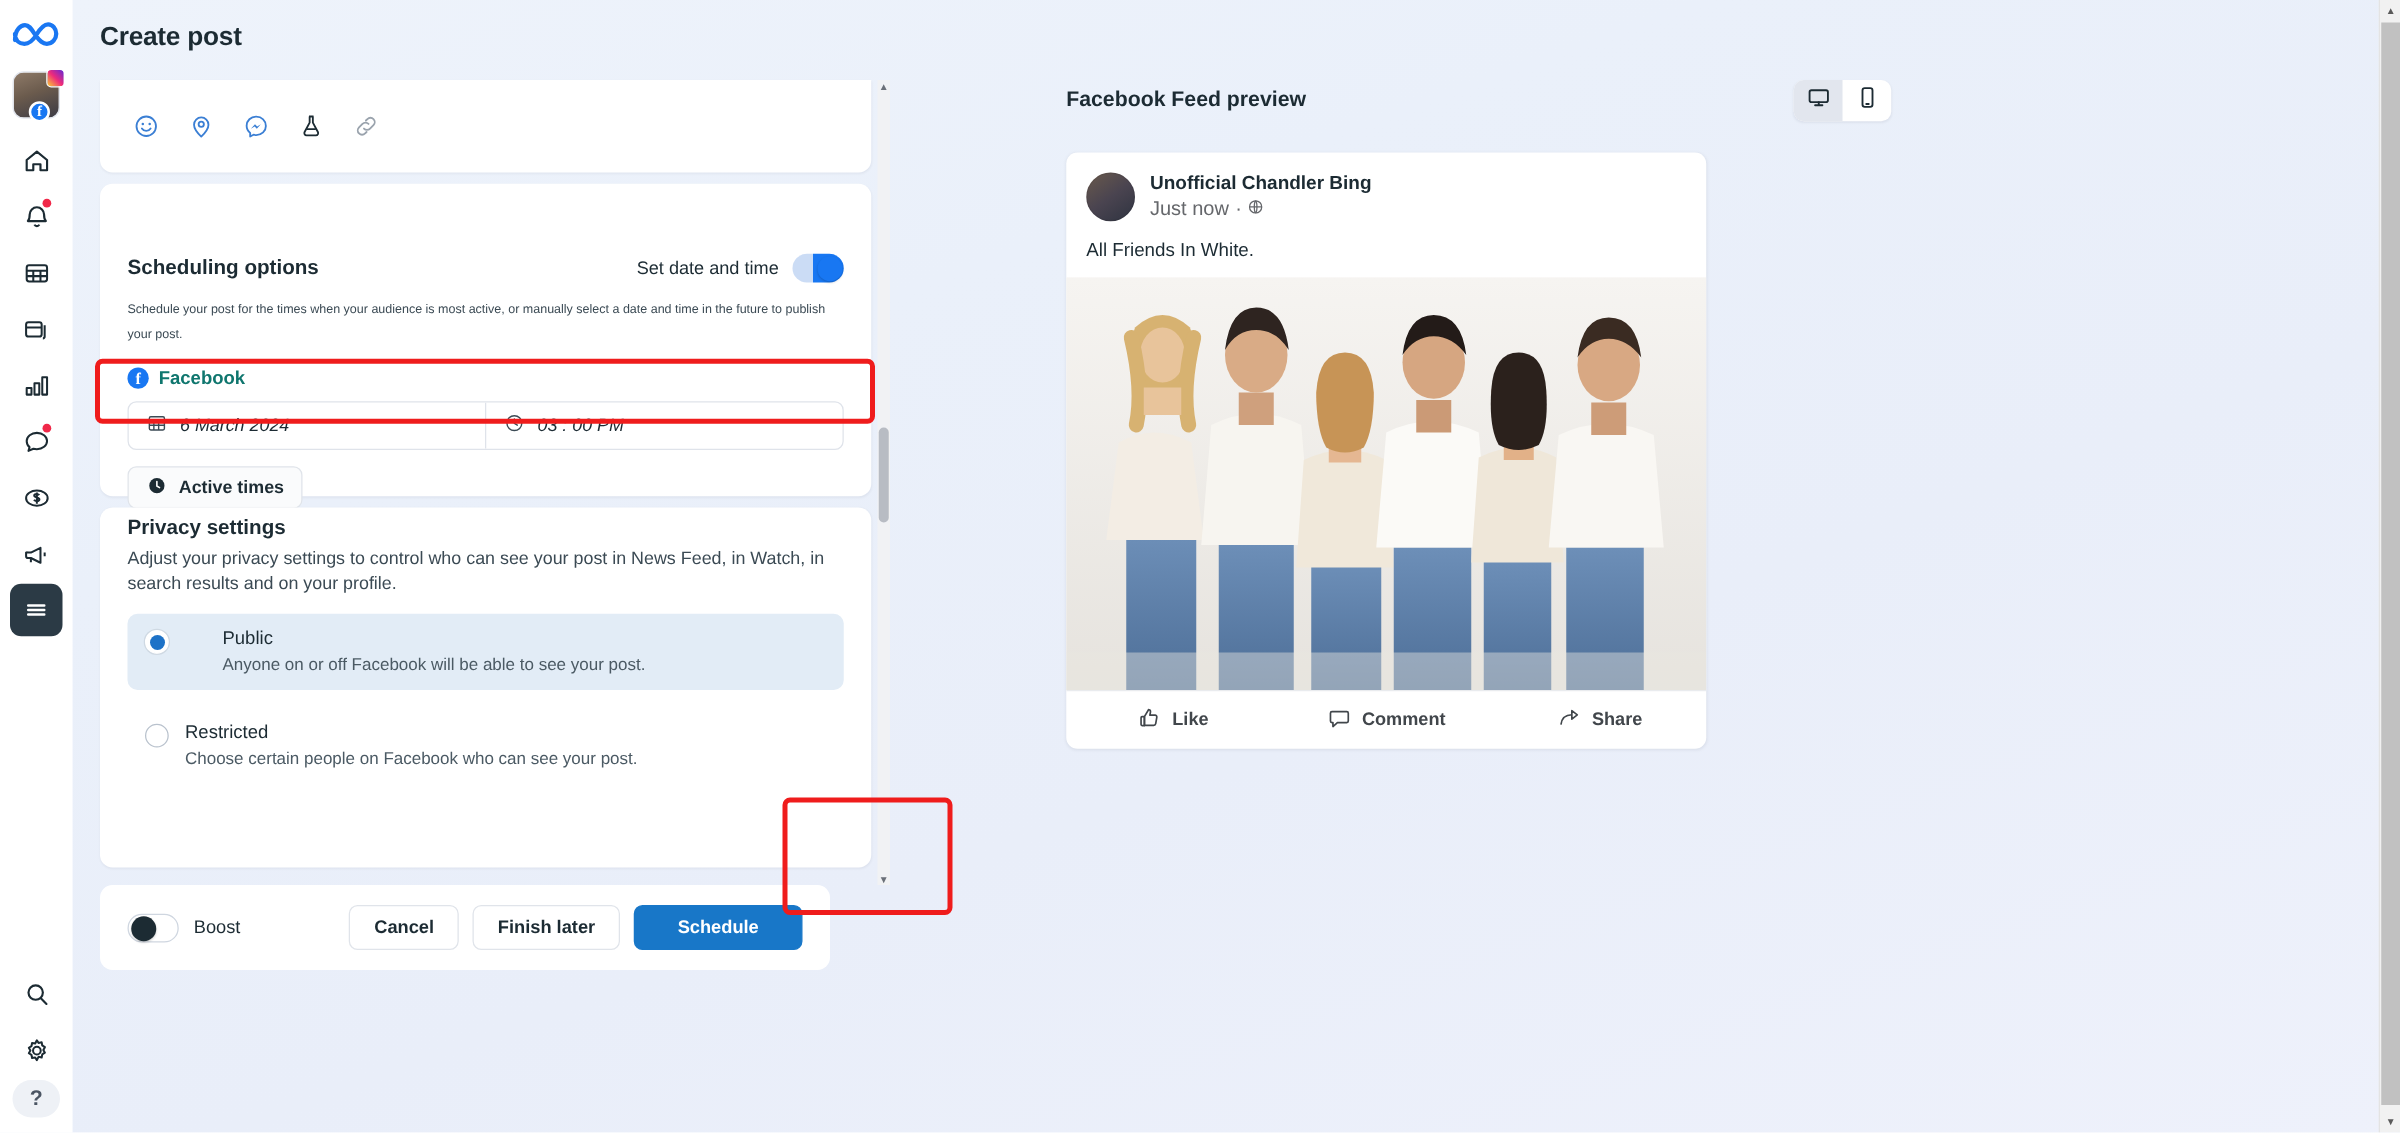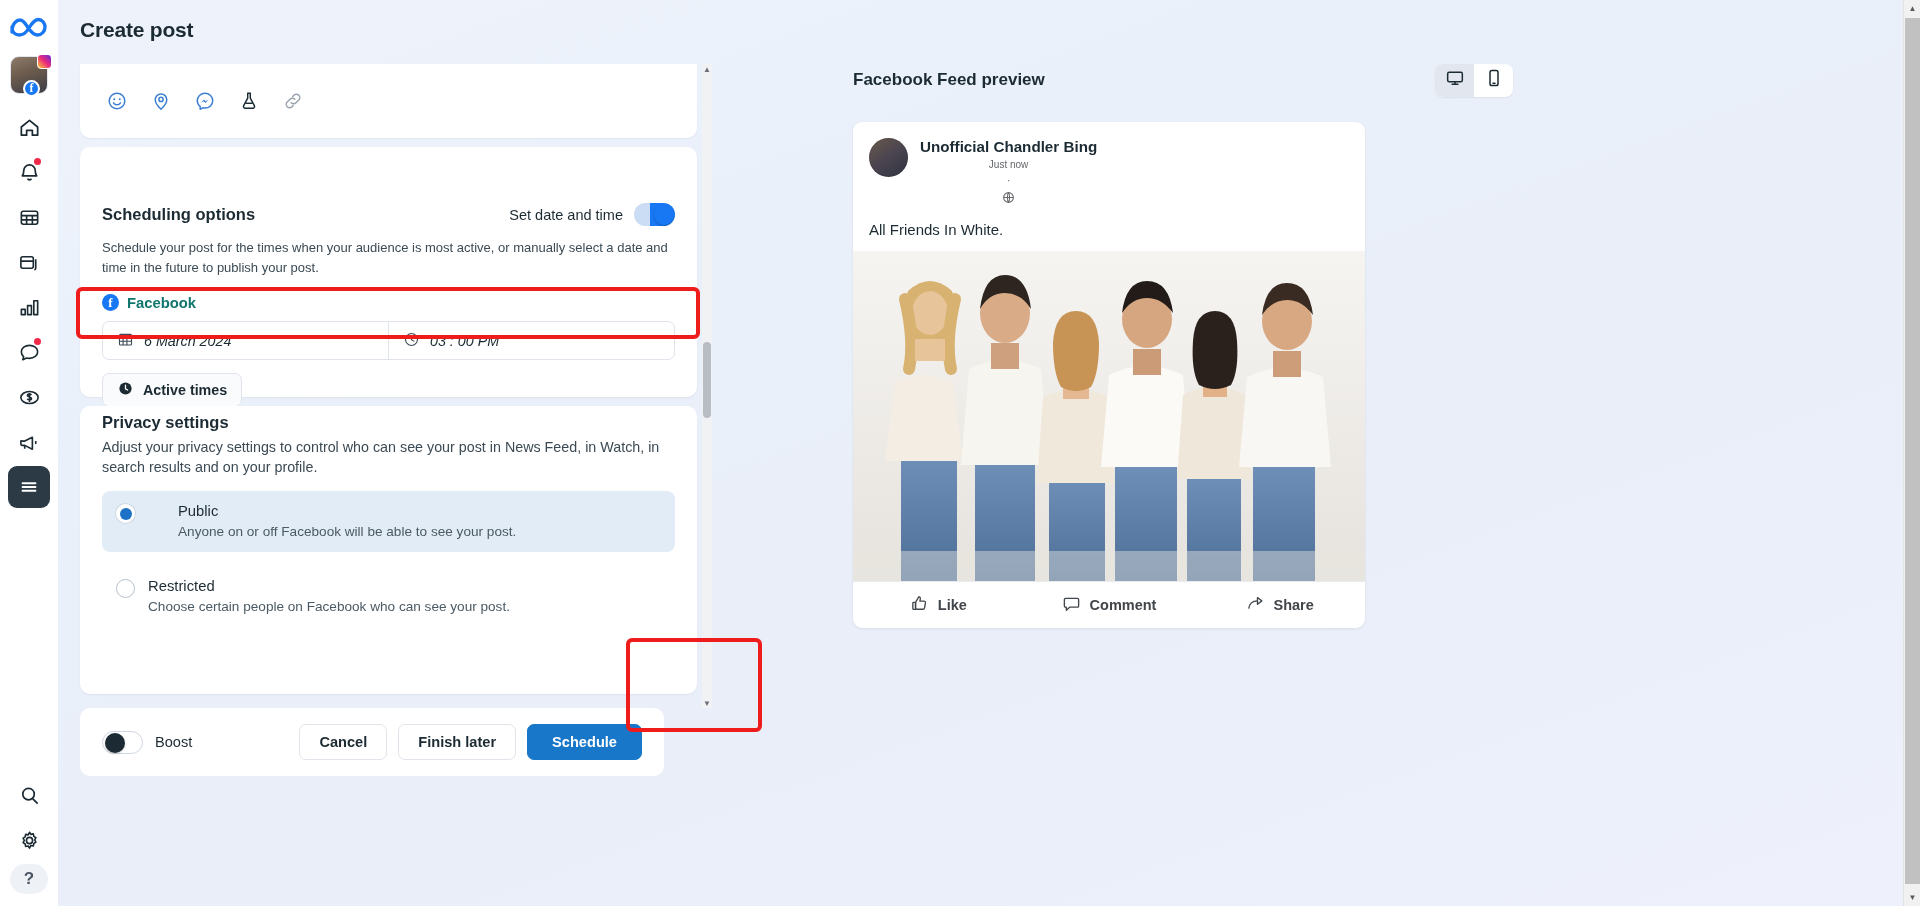--- a/index.html
+++ b/index.html
@@ -134,21 +134,21 @@
   .toggle .knob {
     position:absolute; top:1.5px; right:1.5px;
     width:20px; height:20px; border-radius:50%;
     background:#1877f2;
     box-shadow:0 1px 2px rgba(0,0,0,.2);
   }
   .toggle.off { background:#ffffff; border:1px solid #cfd6e0; }
   .toggle.off .knob { left:2px; right:auto; background:#1c2b33; top:1px; }
   .sched-desc {
     margin-top: 12px;
-    font-size: 13px; line-height: 20px; color: #3b4a54;
+    font-size: 10px; line-height: 20px; color: #3b4a54;
     max-width: 570px;
   }
   .fb-row { display:flex; align-items:center; gap:8px; margin-top: 16px; }
   .fb-mark {
     width:17px;height:17px;border-radius:50%;
     background:#1877f2; color:#fff; font-size:13px; font-weight:700;
     display:flex;align-items:center;justify-content:center;
     font-family:"Liberation Serif",serif; line-height:1;
   }
   .fb-name { font-size:14.8px; font-weight:700; color:#0f766e; }
@@ -235,21 +235,21 @@
   .boost-label { font-size:14.6px; color:#1c2b33; }
   .foot-btns { margin-left:auto; display:flex; align-items:center; gap:11px; }
   .btn {
     height:36px; padding: 0 19px;
     border-radius:7px; border:1px solid #e0e4ea;
     background:#fff; color:#1c2b33;
     font-size:14.6px; font-weight:600; cursor:pointer;
     font-family:"Liberation Sans", sans-serif;
     display:flex;align-items:center;
   }
-  .btn.primary { background:#1877c8; border-color:#1877c8; color:#fff; padding: 0 24px; }
+  .btn.primary { background:#1877c8; border-color:#1877c8; color:#fff; padding: 0 34px; }
 
   
   .annot {
     position:absolute;
     border: 4px solid #ef1c1c;
     border-radius: 6px;
     pointer-events:none;
     z-index: 40;
   }
   #annot-datetime { left: 18px; top: 287px; width: 624px; height: 52px; }
@@ -277,29 +277,29 @@
   }
   .seg-btn.active { background:#e2e6ee; }
 
   .fbcard {
     margin-top: 20px;
     width: 512px;
     background:#fff; border-radius:9px;
     box-shadow:0 1px 3px rgba(16,24,40,.08);
     overflow:hidden;
   }
-  .fbcard-head { display:flex; gap:12px; align-items:flex-start; padding: 16px 16px 0 16px; }
+  .fbcard-head { display:flex; gap:12px; align-items:flex-end; padding: 16px 16px 0 16px; }
   .fb-avatar {
     width:39px;height:39px;border-radius:50%;
     background: linear-gradient(145deg,#6a5a4c 0%,#4a4450 50%,#2e3340 100%);
     flex:0 0 39px;
     box-shadow: inset 0 0 0 1px rgba(0,0,0,.06);
   }
   .fb-acct { font-size:15.2px; font-weight:700; color:#1c2b33; line-height:18px; }
-  .fb-meta { font-size:10px; color:#65676b; margin-top:3px; display:flex; align-items:center; gap:5px;flex-direction:column; }
+  .fb-meta { font-size:16px; color:#65676b; margin-top:3px; display:flex; align-items:center; gap:5px; }
   .fb-text { padding: 15px 16px 13px 16px; font-size:15px; color:#1c2b33; }
 
   .fb-photo {
     width:512px; height: 330px;
     position:relative; overflow:hidden;
     background: linear-gradient(180deg,#f4f2ef 0%, #eceae6 55%, #e7e4df 100%);
   }
   .fb-actions {
     display:flex; align-items:center;
     height:47px; border-top:1px solid #e9ebee;

